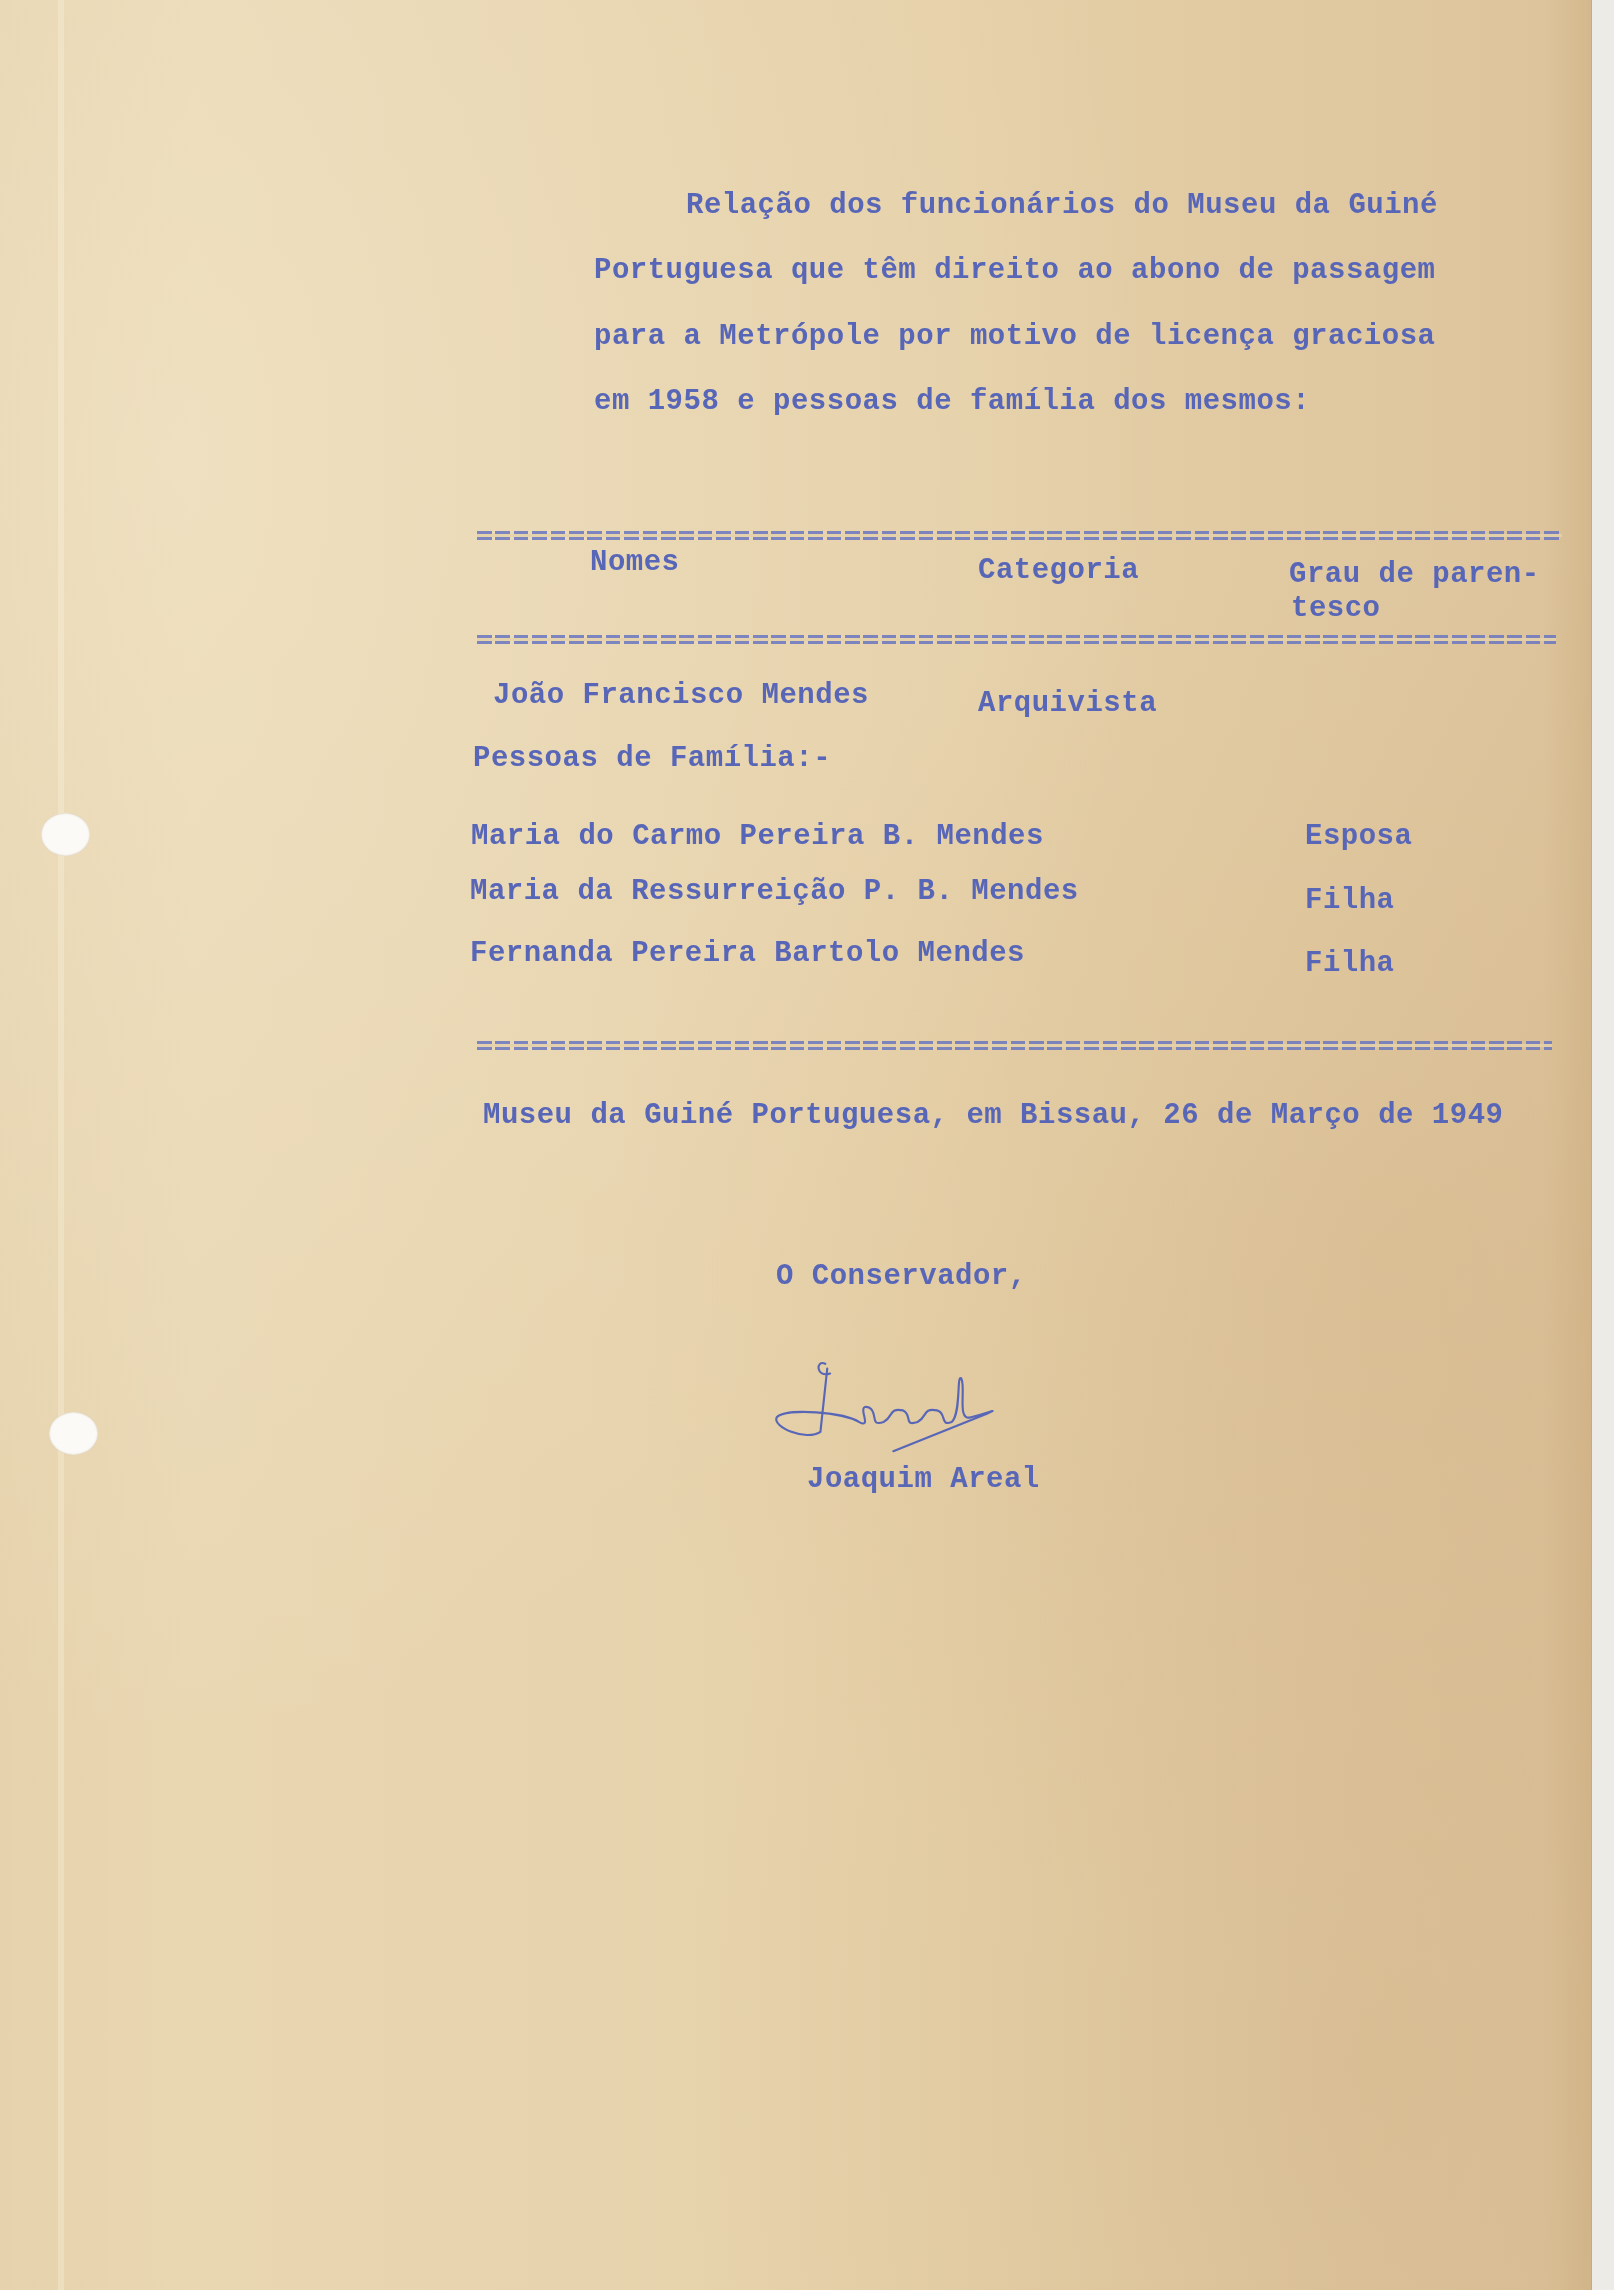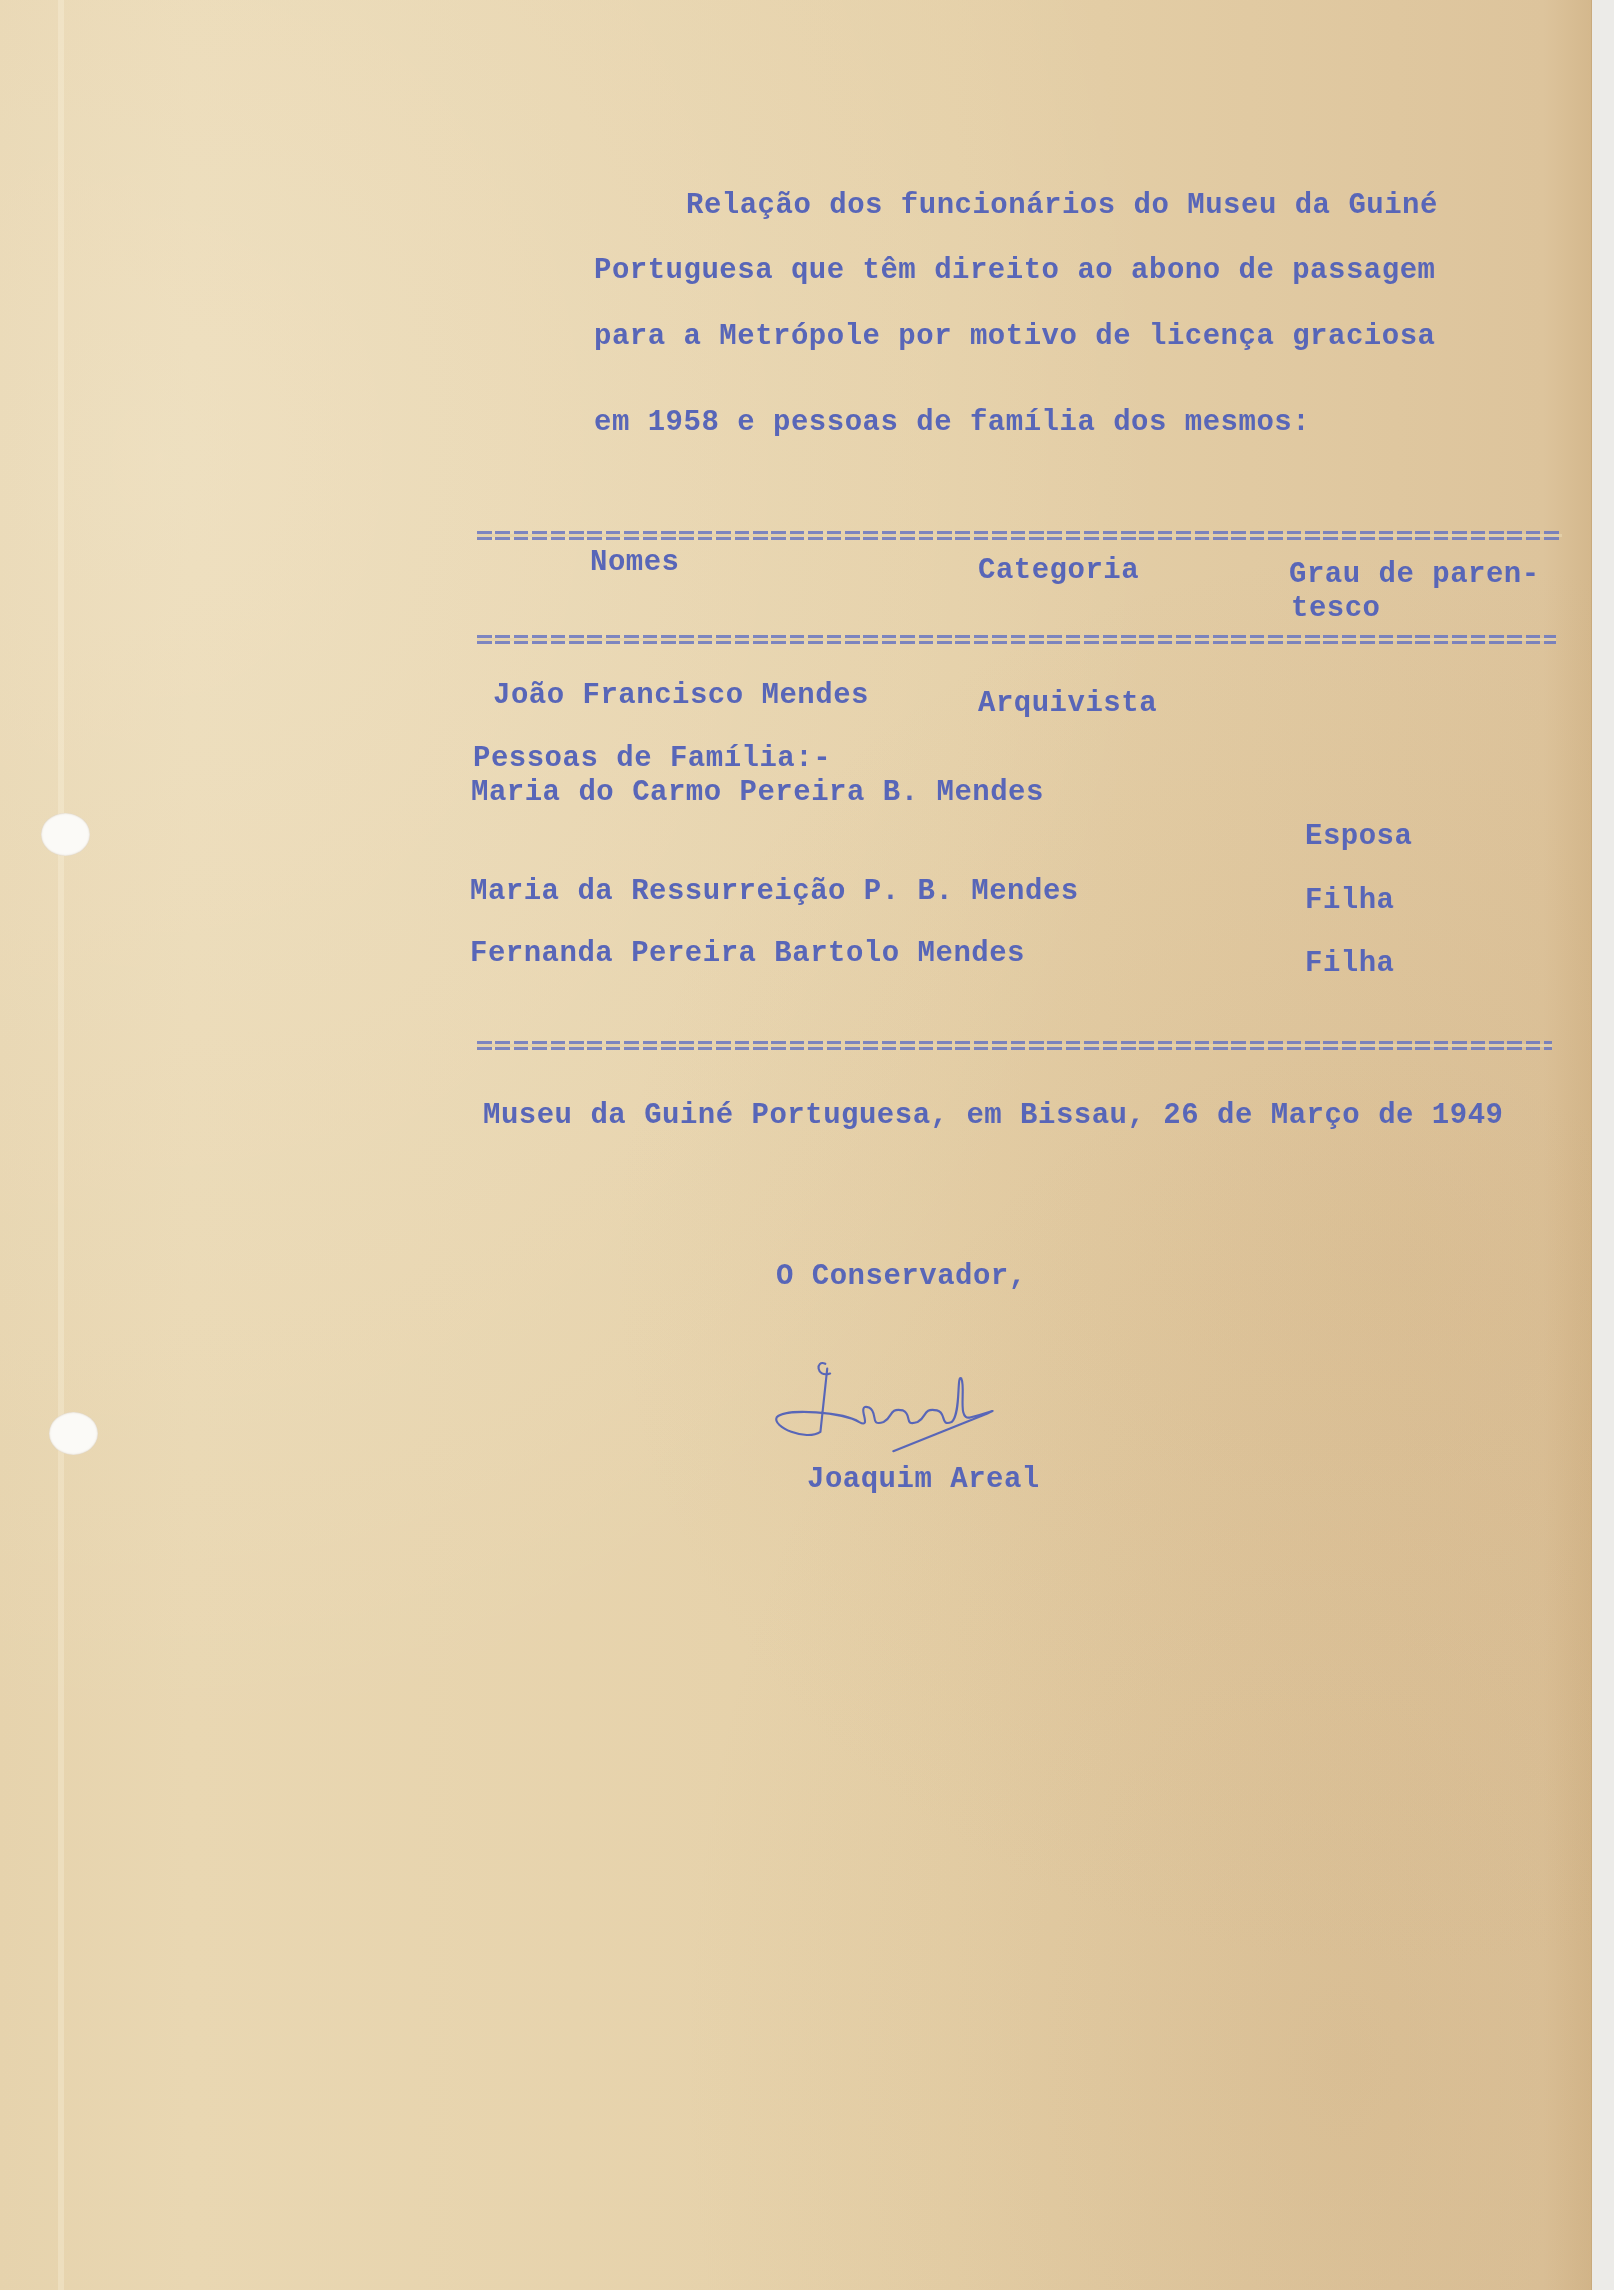--- a/index.html
+++ b/index.html
@@ -42,35 +42,35 @@
 </head>
 <body>
 
 <div class="paper">
   <div class="hole" style="left:41px; top:813px;"></div>
   <div class="hole" style="left:49px; top:1412px;"></div>
 
   <div class="ink t30" style="left:674px; top:189px;margin-left:12px;">Relação dos funcionários do Museu da Guiné</div>
   <div class="ink t30" style="left:594px; top:254px;">Portuguesa que têm direito ao abono de passagem</div>
   <div class="ink t30" style="left:594px; top:320px;">para a Metrópole por motivo de licença graciosa</div>
-  <div class="ink t30" style="left:594px; top:406px;">em 1958 e pessoas de família dos mesmos:</div>
+  <div class="ink t30" style="left:594px; top:385px;">em 1958 e pessoas de família dos mesmos:</div>
 
   <div class="rule" style="left:477px; top:531px; width:1085px;"></div>
   <div class="ink t30" style="left:590px; top:546px;">Nomes</div>
   <div class="ink t30" style="left:978px; top:554px;">Categoria</div>
   <div class="ink t30" style="left:1289px; top:558px;">Grau de paren-</div>
   <div class="ink t30" style="left:1291px; top:592px;">tesco</div>
   <div class="rule" style="left:477px; top:635px; width:1079px;"></div>
 
   <div class="ink t30" style="left:493px; top:679px;">João Francisco Mendes</div>
   <div class="ink t30" style="left:978px; top:687px;">Arquivista</div>
 
   <div class="ink t30" style="left:473px; top:742px;">Pessoas de Família:-</div>
 
-  <div class="ink t30" style="left:471px; top:776px;">Maria do Carmo Pereira B. Mendes</div>
+  <div class="ink t30" style="left:471px; top:820px;">Maria do Carmo Pereira B. Mendes</div>
   <div class="ink t30" style="left:1305px; top:820px;">Esposa</div>
   <div class="ink t30" style="left:470px; top:875px;">Maria da Ressurreição P. B. Mendes</div>
   <div class="ink t30" style="left:1305px; top:884px;">Filha</div>
   <div class="ink t30" style="left:470px; top:937px;">Fernanda Pereira Bartolo Mendes</div>
   <div class="ink t30" style="left:1305px; top:947px;">Filha</div>
 
   <div class="rule" style="left:477px; top:1041px; width:1075px;"></div>
 
   <div class="ink t30" style="left:483px; top:1099px;">Museu da Guiné Portuguesa, em Bissau, 26 de Março de 1949</div>
   <div class="ink t30" style="left:776px; top:1260px;text-align:right;">O Conservador,</div>

